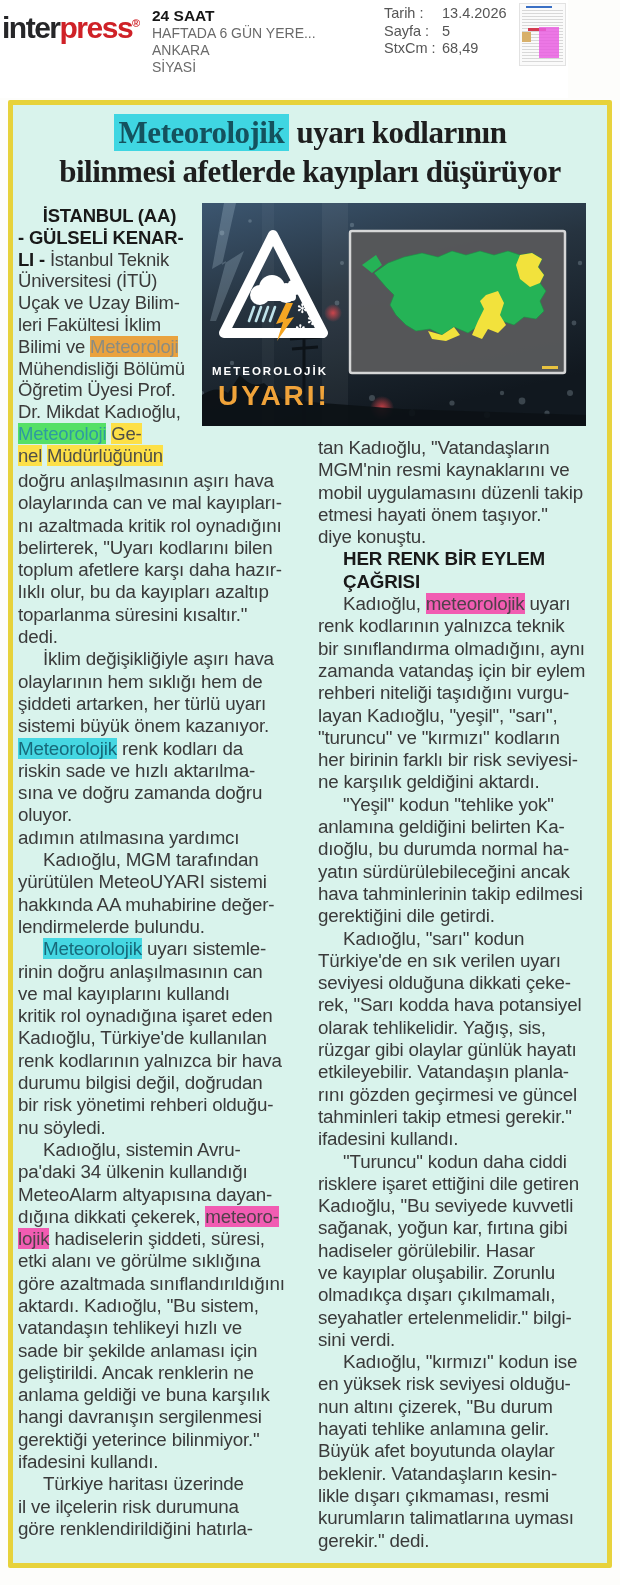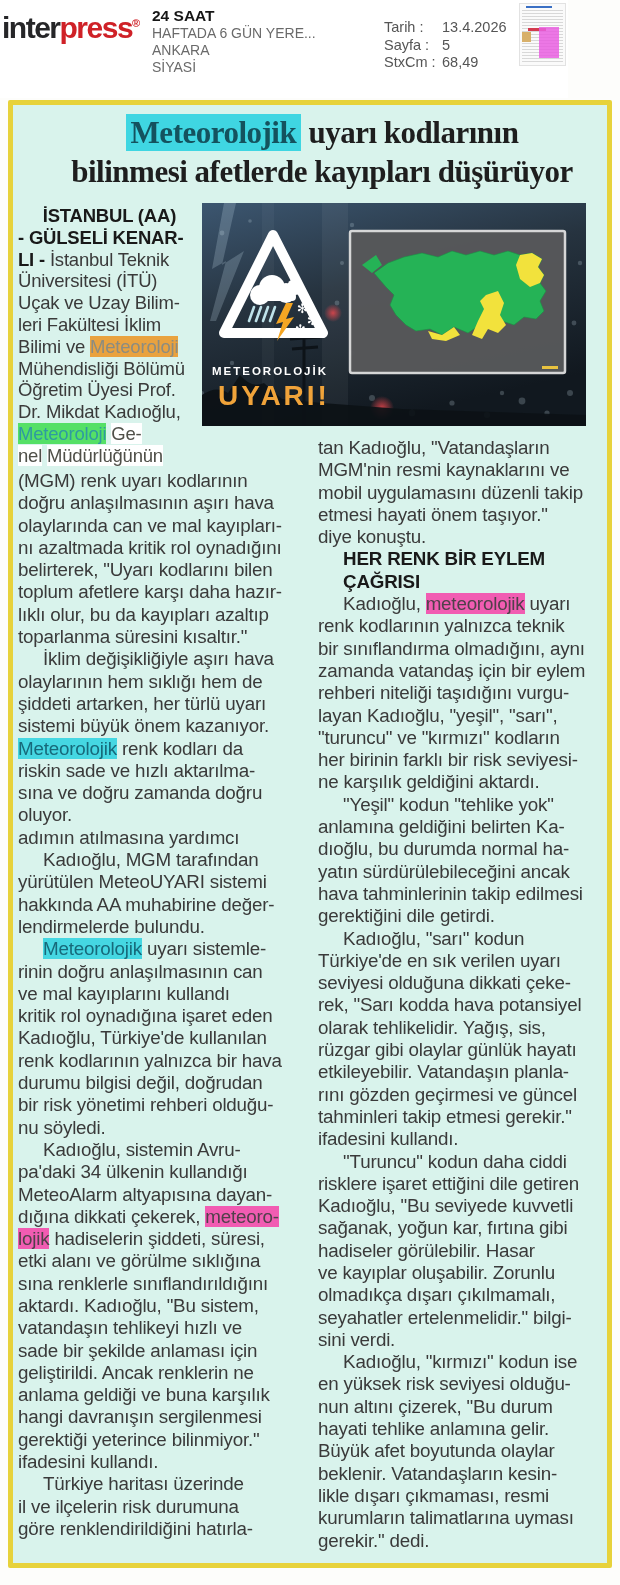--- a/index.html
+++ b/index.html
@@ -7,50 +7,50 @@
   .page{position:relative;width:620px;height:1585px;background:#fdfdfb;overflow:hidden;}
 
   
   .topbar{position:absolute;left:0;top:0;width:568px;height:98px;background:#ffffff;}
   .logo{position:absolute;left:2px;top:8px;font-weight:800;font-size:30px;letter-spacing:-1.5px;line-height:30px;}
   .logo .lg1{color:#262628;}
   .logo .lg2{color:#cf2127;}
   .logo .lgr{color:#cf2127;font-size:11px;vertical-align:super;letter-spacing:0;}
   .pub{position:absolute;left:152px;top:7px;font-size:14px;line-height:17px;color:#6a6a6a;}
   .pub .pub-name{font-size:15.5px;font-weight:700;color:#161616;line-height:18px;}
-  .meta{position:absolute;left:384px;top:19px;font-size:14.5px;line-height:17.5px;color:#555555;}
+  .meta{position:absolute;left:384px;top:5px;font-size:14.5px;line-height:17.5px;color:#555555;}
   .meta-row{white-space:pre;}
   .meta-label{display:inline-block;width:58px;}
   .thumb{position:absolute;left:519px;top:3px;width:45px;height:61px;background:#fafafa;border:1px solid #e2e2e2;overflow:hidden;}
   .thumb .t-lines{position:absolute;left:2px;top:5px;width:41px;height:53px;
      background:repeating-linear-gradient(#fafafa 0 1px,#c9c9c9 1px 2px,#fafafa 2px 3px);opacity:.7;}
   .thumb .t-head{position:absolute;left:6px;top:2px;width:26px;height:2px;background:#3a6fc4;}
   .thumb .t-red{position:absolute;left:8px;top:24px;width:18px;height:3px;background:#d43a4e;}
   .thumb .t-img{position:absolute;left:2px;top:28px;width:9px;height:10px;background:#d8b06a;}
   .thumb .t-mag{position:absolute;left:19px;top:23px;width:20px;height:31px;background:#e95fe0;opacity:.85;}
 
   
   .article-box{position:absolute;left:8px;top:100px;width:594px;height:1458px;
      background:#d9f3ec;border:5px solid #e7d23b;border-radius:2px;}
-  .title{position:absolute;left:12px;top:8px;width:100%;}
+  .title{position:absolute;left:0;top:8px;width:100%;}
   .title-line{text-align:center;font-family:"Liberation Serif",serif;font-weight:700;
      font-size:31px;line-height:39px;color:#1e1e1e;letter-spacing:-0.5px;white-space:pre;}
   .sg-hct{background:#3fd6e2;color:#14525e;padding:1px 5px;}
 
   .textcol{position:absolute;color:#3a3a3a;font-size:18.8px;letter-spacing:-0.2px;}
   .body-line{white-space:pre;line-height:22.3px;}
   .intro{left:5px;top:100px;width:184px;font-size:18.5px;}
   .intro .body-line{line-height:21.8px;}
   .col1{left:5px;top:365px;width:297px;}
   .col2{left:305px;top:332px;width:284px;}
 
   .sg-b{font-weight:700;color:#191919;}
   .sg-hlc{background:#45d7e2;color:#17697a;}
   .sg-hlo{background:#e9a23f;color:#8c8c80;}
-  .sg-hlg{background:#ffffff;color:#4f4f48;}
+  .sg-hlg{background:#fde047;color:#4f4f48;}
   .sg-hlgt{background:#55e066;color:#2f9aa0;}
   .sg-hlp{background:#f15cb2;color:#50404a;}
 
   
   .photo{position:absolute;left:189px;top:98px;width:384px;height:223px;overflow:hidden;}
   .photo svg{display:block;}
 </style>
 </head>
 <body>
 
@@ -177,28 +177,28 @@
         <div class="body-line"><span>Uçak ve Uzay Bilim-</span></div>
         <div class="body-line"><span>leri Fakültesi İklim</span></div>
         <div class="body-line"><span>Bilimi ve </span><span class="sg-hlo">Meteoroloji</span></div>
         <div class="body-line"><span>Mühendisliği Bölümü</span></div>
         <div class="body-line"><span>Öğretim Üyesi Prof.</span></div>
         <div class="body-line"><span>Dr. Mikdat Kadıoğlu,</span></div>
         <div class="body-line"><span class="sg-hlgt">Meteoroloji</span><span> </span><span class="sg-hlg">Ge-</span></div>
         <div class="body-line"><span class="sg-hlg">nel</span><span> </span><span class="sg-hlg">Müdürlüğünün</span></div>
       </div>
     <div class="textcol col1" id="col1">
-        <div class="body-line"><span>(MGM) renk uyarı kodlarının</span></div>
         <div class="body-line"><span>doğru anlaşılmasının aşırı hava</span></div>
         <div class="body-line"><span>olaylarında can ve mal kayıpları-</span></div>
         <div class="body-line"><span>nı azaltmada kritik rol oynadığını</span></div>
         <div class="body-line"><span>belirterek, "Uyarı kodlarını bilen</span></div>
         <div class="body-line"><span>toplum afetlere karşı daha hazır-</span></div>
         <div class="body-line"><span>lıklı olur, bu da kayıpları azaltıp</span></div>
         <div class="body-line"><span>toparlanma süresini kısaltır."</span></div>
+        <div class="body-line"><span>dedi.</span></div>
         <div class="body-line"><span>&nbsp;&nbsp;&nbsp;&nbsp;&nbsp;İklim değişikliğiyle aşırı hava</span></div>
         <div class="body-line"><span>olaylarının hem sıklığı hem de</span></div>
         <div class="body-line"><span>şiddeti artarken, her türlü uyarı</span></div>
         <div class="body-line"><span>sistemi büyük önem kazanıyor.</span></div>
         <div class="body-line"><span class="sg-hlc">Meteorolojik</span><span> renk kodları da</span></div>
         <div class="body-line"><span>riskin sade ve hızlı aktarılma-</span></div>
         <div class="body-line"><span>sına ve doğru zamanda doğru</span></div>
         <div class="body-line"><span>oluyor.</span></div>
         <div class="body-line"><span>adımın atılmasına yardımcı</span></div>
         <div class="body-line"><span>&nbsp;&nbsp;&nbsp;&nbsp;&nbsp;Kadıoğlu, MGM tarafından</span></div>
@@ -213,21 +213,21 @@
         <div class="body-line"><span>renk kodlarının yalnızca bir hava</span></div>
         <div class="body-line"><span>durumu bilgisi değil, doğrudan</span></div>
         <div class="body-line"><span>bir risk yönetimi rehberi olduğu-</span></div>
         <div class="body-line"><span>nu söyledi.</span></div>
         <div class="body-line"><span>&nbsp;&nbsp;&nbsp;&nbsp;&nbsp;Kadıoğlu, sistemin Avru-</span></div>
         <div class="body-line"><span>pa'daki 34 ülkenin kullandığı</span></div>
         <div class="body-line"><span>MeteoAlarm altyapısına dayan-</span></div>
         <div class="body-line"><span>dığına dikkati çekerek, </span><span class="sg-hlp">meteoro-</span></div>
         <div class="body-line"><span class="sg-hlp">lojik</span><span> hadiselerin şiddeti, süresi,</span></div>
         <div class="body-line"><span>etki alanı ve görülme sıklığına</span></div>
-        <div class="body-line"><span>sına renklerle sınıflandırıldığını</span></div>
+        <div class="body-line"><span>göre azaltmada sınıflandırıldığını</span></div>
         <div class="body-line"><span>aktardı. Kadıoğlu, "Bu sistem,</span></div>
         <div class="body-line"><span>vatandaşın tehlikeyi hızlı ve</span></div>
         <div class="body-line"><span>sade bir şekilde anlaması için</span></div>
         <div class="body-line"><span>geliştirildi. Ancak renklerin ne</span></div>
         <div class="body-line"><span>anlama geldiği ve buna karşılık</span></div>
         <div class="body-line"><span>hangi davranışın sergilenmesi</span></div>
         <div class="body-line"><span>gerektiği yeterince bilinmiyor."</span></div>
         <div class="body-line"><span>ifadesini kullandı.</span></div>
         <div class="body-line"><span>&nbsp;&nbsp;&nbsp;&nbsp;&nbsp;Türkiye haritası üzerinde</span></div>
         <div class="body-line"><span>il ve ilçelerin risk durumuna</span></div>

